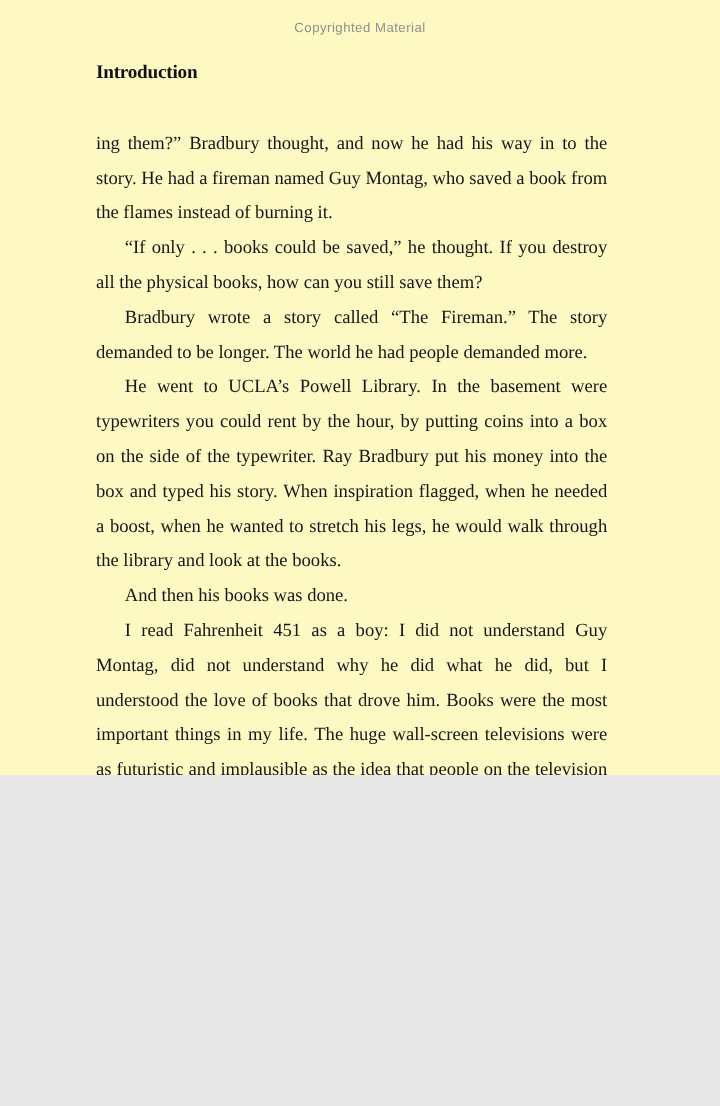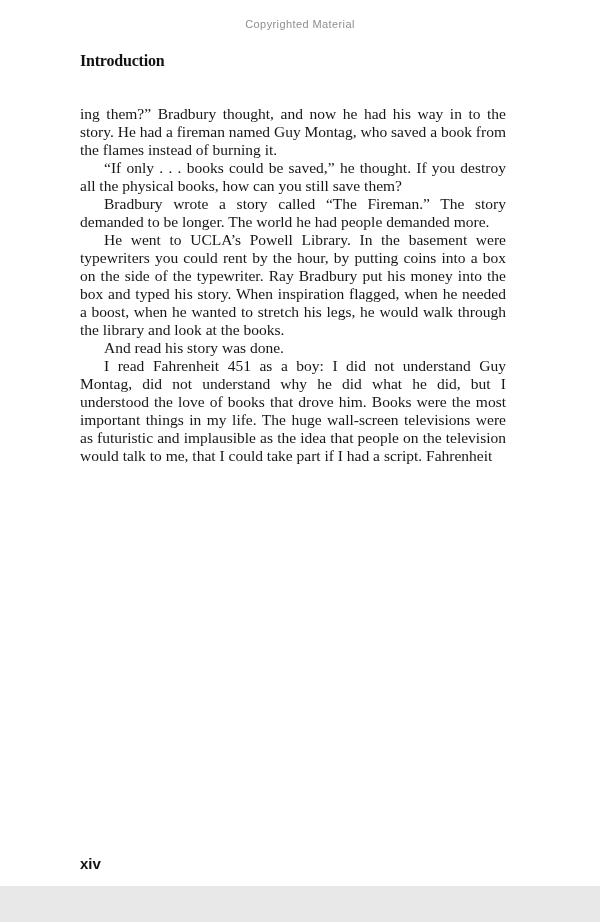--- a/index.html
+++ b/index.html
@@ -4,23 +4,23 @@
 <title>Book Page</title>
 <style>
   html, body {
     margin: 0;
     padding: 0;
     background: #e8e8e8;
   }
   .page {
     position: relative;
     width: 600px;
-    height: 886px;
+    height: 646px;
     margin: 0 auto;
-    background: #ffffff;
+    background: #fef9c3;
     overflow: hidden;
     font-family: "Liberation Serif", serif;
     color: #161616;
   }
   .watermark {
     position: absolute;
     left: 0;
     width: 100%;
     text-align: center;
     font-family: "Liberation Sans", sans-serif;
@@ -39,21 +39,21 @@
     font-weight: 700;
     letter-spacing: -0.2px;
     color: #111111;
   }
   .body-text {
     position: absolute;
     top: 105px;
     left: 80px;
     width: 426px;
     font-size: 15.5px;
-    line-height: 18px;
+    line-height: 29px;
     text-align: justify;
   }
   .para {
     margin: 0;
     padding: 0;
     text-indent: 0;
   }
   .para.indent {
     text-indent: 24px;
   }
@@ -76,21 +76,21 @@
 
   <div class="watermark top">Copyrighted Material</div>
 
   <div class="chapter-header">Introduction</div>
 
   <div class="body-text">
       <p class="para"><span>ing them?” Bradbury thought, and now he had his way in to the story. He had a fireman named Guy Montag, who saved a book from the flames instead of burning it.</span></p>
       <p class="para indent"><span>“If only . . . books could be saved,” he thought. If you destroy all the physical books, how can you still save them?</span></p>
       <p class="para indent"><span>Bradbury wrote a story called “The Fireman.” The story demanded to be longer. The world he had people demanded more.</span></p>
       <p class="para indent"><span>He went to UCLA’s Powell Library. In the basement were typewriters you could rent by the hour, by putting coins into a box on the side of the typewriter. Ray Bradbury put his money into the box and typed his story. When inspiration flagged, when he needed a boost, when he wanted to stretch his legs, he would walk through the library and look at the books.</span></p>
-      <p class="para indent"><span>And read his story was done.</span></p>
+      <p class="para indent"><span>And then his books was done.</span></p>
       <p class="para indent"><span>I read </span><span class="italic">Fahrenheit 451</span><span> as a boy: I did not understand Guy Montag, did not understand why he did what he did, but I understood the love of books that drove him. Books were the most important things in my life. The huge wall-screen televisions were as futuristic and implausible as the idea that people on the television would talk to me, that I could take part if I had a script. </span><span class="italic">Fahrenheit</span></p>
     </div>
 
   <div class="page-number">xiv</div>
 
   <div class="watermark bottom">Copyrighted Material</div>
 
 </div>
 
 </body></html>

